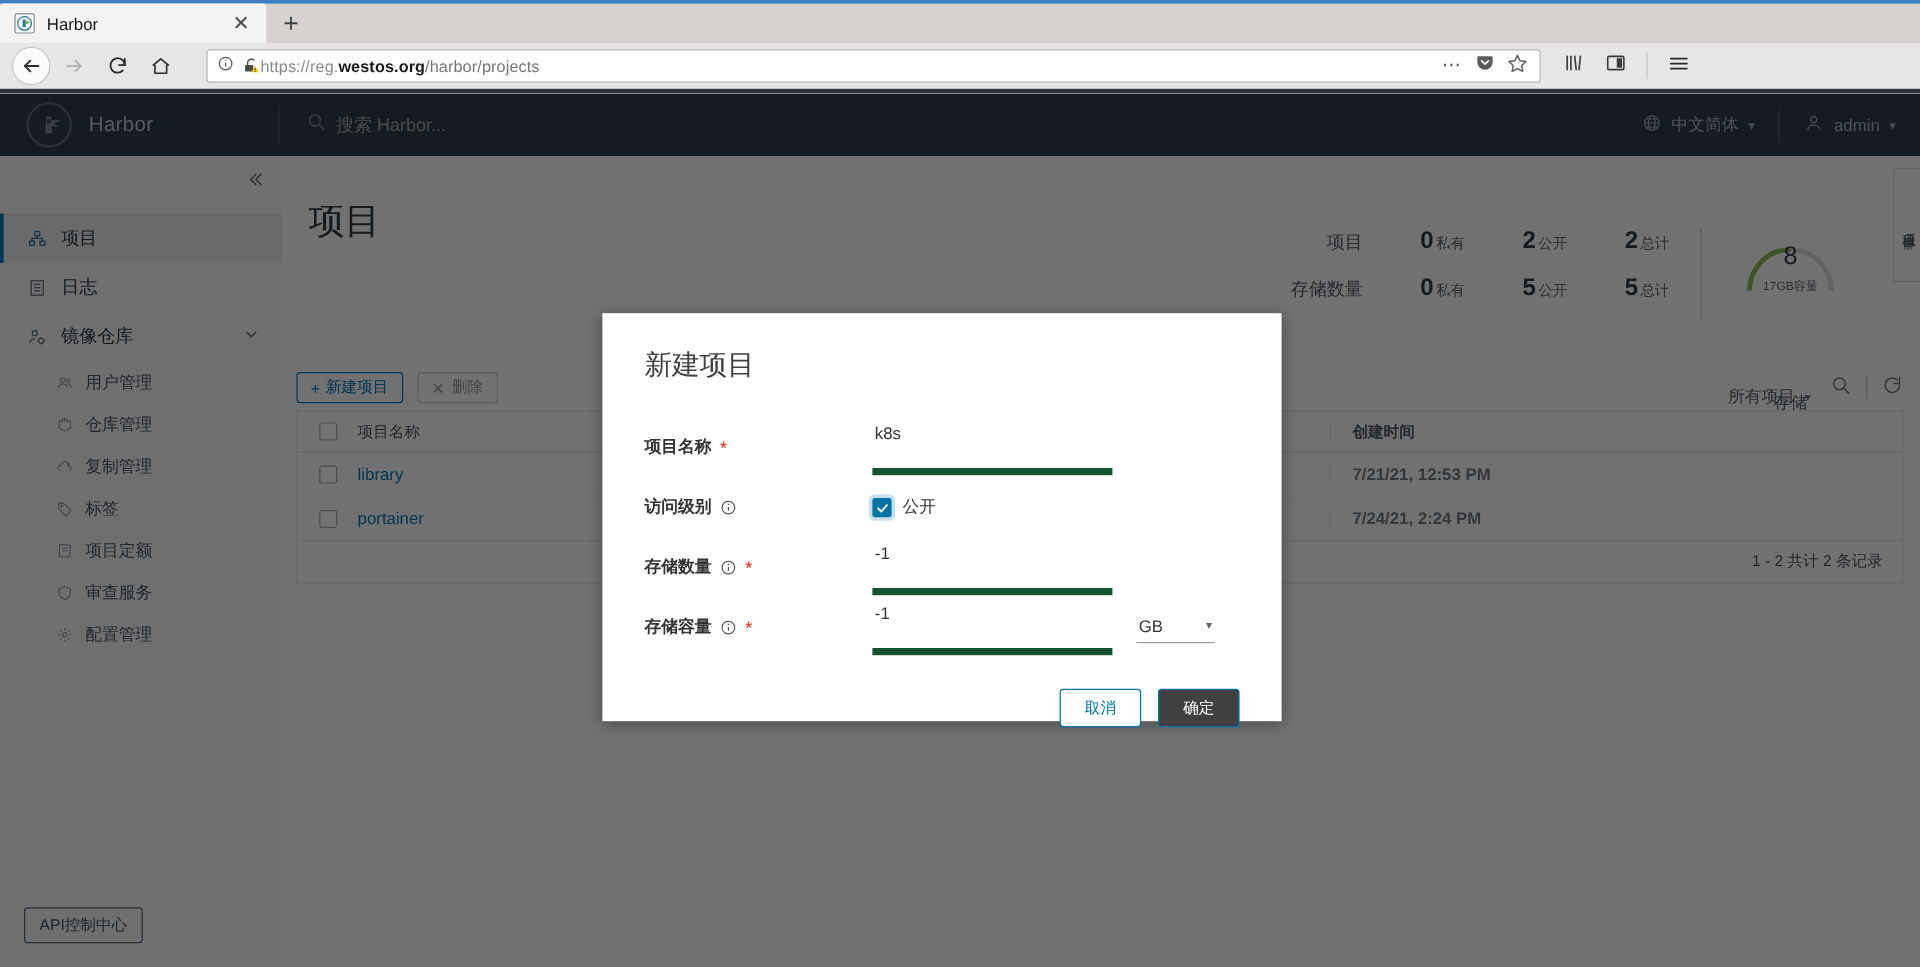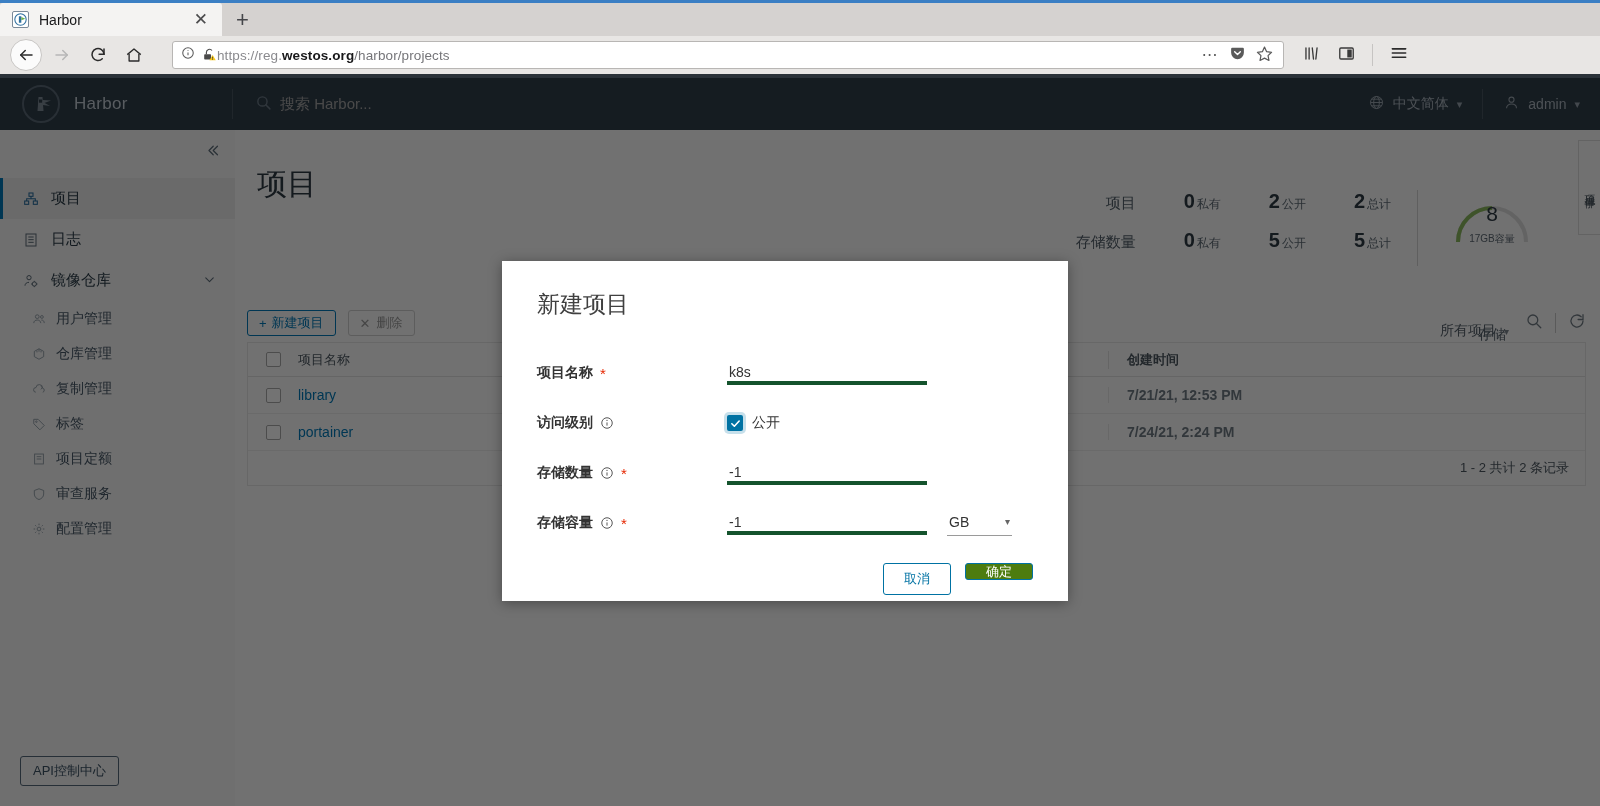--- a/index.html
+++ b/index.html
@@ -85,21 +85,21 @@
 
   .sidebar { width: 235px; background: #f5f5f5; position: relative; }
   .sidebar-collapse { height: 44px; display:flex; align-items:center; justify-content:flex-end; padding-right: 14px; }
   .nav-group { padding-top: 4px; }
   .nav-item {
     height: 41px; display: flex; align-items: center; padding-left: 22px;
     font-size: 15px; color: #2a3b47; gap: 12px;
   }
   .nav-item.active { background: #eaeaea; border-left: 3px solid #0079b8; padding-left: 19px; }
   .nav-item .ic { width: 17px; height: 17px; display:flex; align-items:center; justify-content:center; flex:0 0 17px;}
-  .nav-sub { height: 35px; padding-left: 31px; font-size: 14px; color: #485867; gap: 10px; display:flex; align-items:center;}
+  .nav-sub { height: 35px; padding-left: 46px; font-size: 14px; color: #485867; gap: 10px; display:flex; align-items:center;}
   .nav-sub .ic { width: 15px; height: 15px; display:flex; align-items:center; justify-content:center; flex:0 0 15px;}
   .nav-chevron { margin-left: auto; margin-right: 18px; }
   .api-btn {
     position: absolute; left: 20px; bottom: 22px;
     border: 1px solid #56697a; border-radius: 3px; color: #3b5163;
     font-size: 13px; padding: 5px 12px;
   }
 
   .content { flex: 1; position: relative; background: #fafafa; overflow: hidden; }
   .page-title { font-size: 30px; color: #2e3a44; font-weight: 300; padding: 34px 0 0 22px; }
@@ -166,44 +166,44 @@
   }
   .modal-title { font-size: 23px; font-weight: 300; color: #404040; margin-bottom: 28px; }
   .form-row { display: flex; align-items: center; height: 50px; }
   .form-label {
     width: 190px; font-size: 14px; color: #333; font-weight: bold;
     display: flex; align-items: center; gap: 7px;
   }
   .req { color: #e62700; font-size: 15px; font-weight: normal; }
   .info-icon { width: 14px; height: 14px; display:inline-flex; }
   .form-input {
-    width: 200px; border: none; border-bottom: 4px solid #14532d;
-    font-size: 14px; color: #333; padding: 3px 2px 1px 2px; background: transparent;
+    width: 200px; border: none; border-bottom: 6px solid #14532d;
+    font-size: 14px; color: #333; padding: 3px 2px 21px 2px; background: transparent;
     font-family: "Liberation Sans", sans-serif;
   }
   .chk-row { display: flex; align-items: center; gap: 9px; }
   .chk {
     width: 16px; height: 16px; background: #0072a3; border-radius: 2px;
     display: flex; align-items: center; justify-content: center;
     box-shadow: 0 0 0 3px rgba(0,114,163,.22);
   }
   .chk-label { font-size: 14px; color: #333; }
   .unit-select {
     margin-left: 20px; width: 65px; display: flex; align-items: center; justify-content: space-between;
     border-bottom: 1px solid #9a9a9a; font-size: 14px; color: #333; padding: 3px 2px 5px 2px;
   }
-  .modal-actions { display: flex; justify-content: flex-end; gap: 14px; margin-top: 15px; }
+  .modal-actions { display: flex; justify-content: flex-end; gap: 14px; margin-top: 26px; }
   .btn-sec {
     border: 1px solid #0072a3; color: #0072a3; background: #fff;
     border-radius: 3px; height: 32px; min-width: 68px; font-size: 13px;
     display:flex; align-items:center; justify-content:center; padding: 0 14px;
   }
   .btn-pri {
-    border: 1px solid #0072a3; color: #fff; background: #4d7c0f;
-    border-radius: 3px; height: 17px; min-width: 68px; font-size: 13px;
+    border: 1px solid #0072a3; color: #fff; background: #404040;
+    border-radius: 3px; height: 32px; min-width: 68px; font-size: 13px;
     display:flex; align-items:center; justify-content:center; padding: 0 14px;
   }
 </style>
 </head>
 <body>
 
 <div id="browser-chrome">
 
   <div class="tabstrip">
     <div class="tab">

